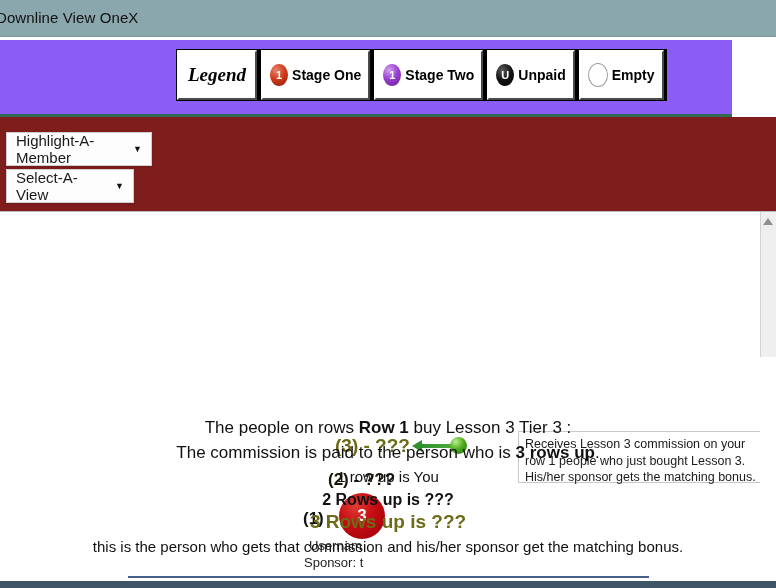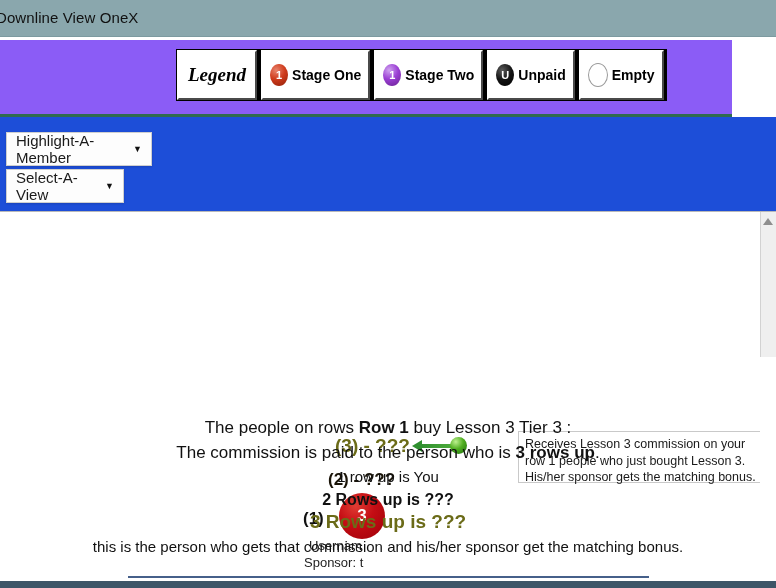--- a/index.html
+++ b/index.html
@@ -47,31 +47,31 @@
   .ball{width:18px;height:22px;border-radius:50%;
         display:inline-flex;align-items:center;justify-content:center;
         font-size:11px;font-weight:bold;color:#fff;flex:none;}
   .ball.s1{background:radial-gradient(circle at 34% 28%,#e8836c 0%,#cf3b1c 45%,#8f1f08 100%);}
   .ball.s2{background:radial-gradient(circle at 34% 28%,#cfa4ef 0%,#9b3fd4 45%,#67208f 100%);}
   .ball.up{background:radial-gradient(circle at 34% 28%,#5a5a5a 0%,#131313 48%,#000 100%);}
   .ball.em{background:#ffffff;border:1px solid #9a9a9a;color:transparent;}
   
   #controlband{
     position:absolute;left:0;top:117px;width:776px;height:94px;
-    background:#1d4ed8;border-bottom:1px solid #b9b9b9;
+    background:#7f1d1d;border-bottom:1px solid #b9b9b9;
   }
   .sel{
     position:absolute;background:#fdfdfd;
     border:1px solid #cfcfcf;
     box-shadow:0 1px 2px rgba(0,0,0,.14);
     display:flex;align-items:center;justify-content:space-between;
     font-size:15px;color:#1a1a1a;padding:0 9px;box-sizing:border-box;
   }
   #sel-highlight{left:6px;top:15px;width:146px;height:34px;}
-  #sel-view{left:6px;top:52px;width:118px;height:34px;}
+  #sel-view{left:6px;top:52px;width:128px;height:34px;}
   .caret{font-size:9px;margin-left:8px;color:#111;}
   #navpanel{
     position:absolute;left:530px;top:120px;width:232px;height:82px;
     background:#a0a0a0;border:1px solid #8a8a8a;
   }
   .nbtn{
     position:absolute;background:linear-gradient(#fbfbfb,#dedede);
     border:1px solid #8d8d8d;border-radius:3px;
     font-size:14px;font-weight:bold;color:#111;
     display:flex;align-items:center;justify-content:center;

